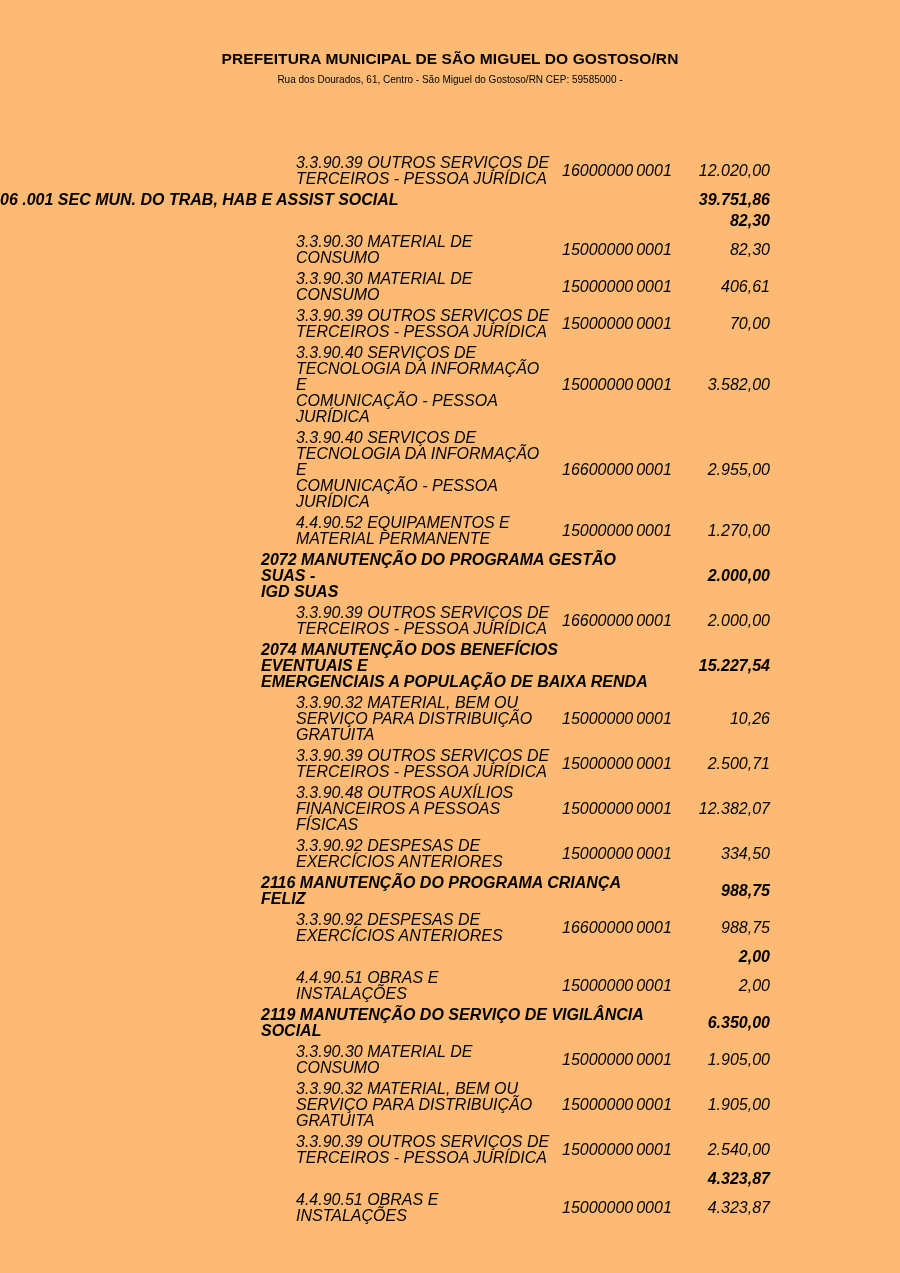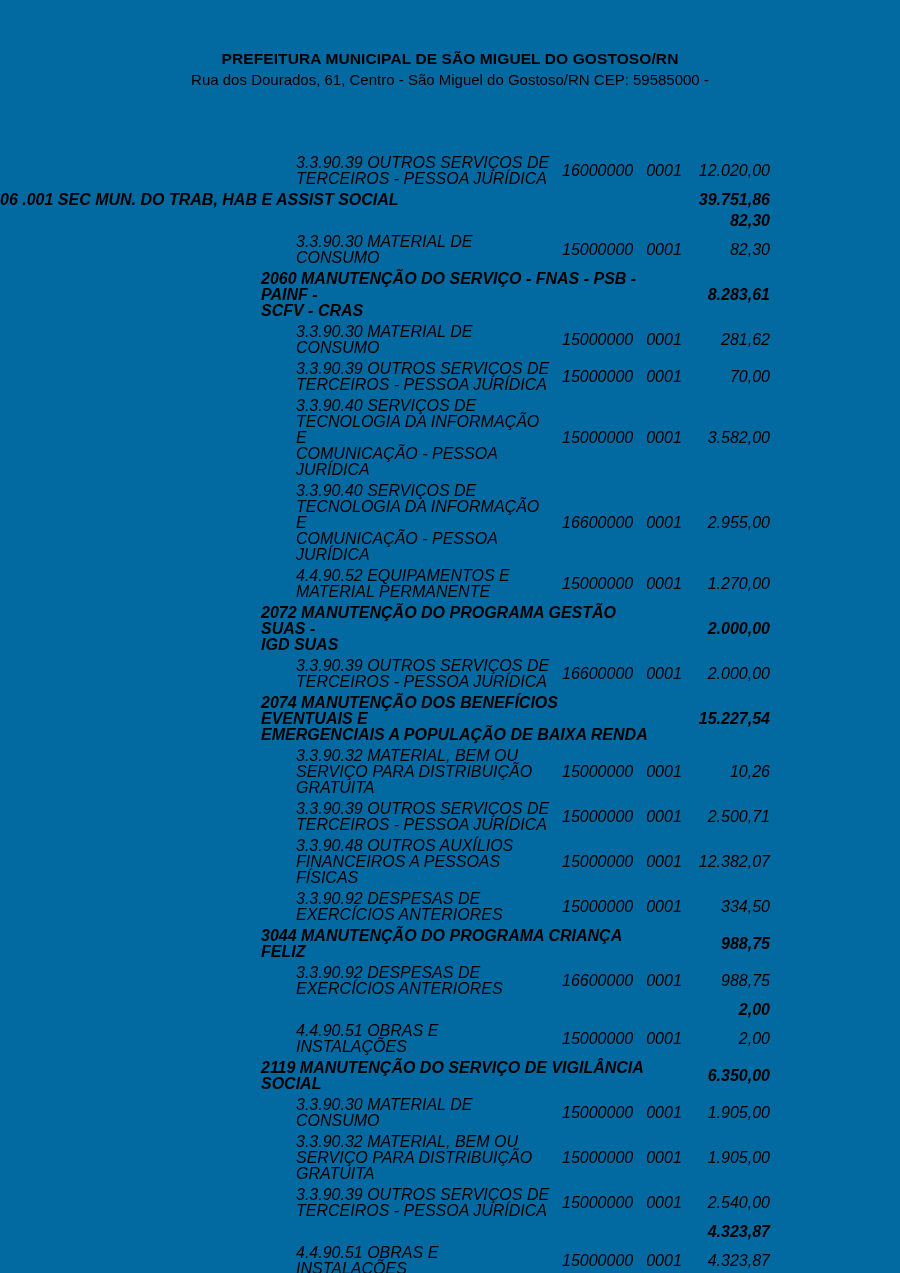--- a/index.html
+++ b/index.html
@@ -5,37 +5,37 @@
   * { margin: 0; padding: 0; box-sizing: border-box; }
   html, body { background: #ffffff; }
   body {
     width: 900px; height: 1273px;
     font-family: "Liberation Sans", sans-serif;
     color: #000;
   }
   .page {
     position: relative;
     width: 900px; height: 1273px;
-    background: #0369a1;
+    background: #fdba74;
     overflow: hidden;
   }
   .doc-header {
     position: absolute;
     top: 50px; left: 0;
     width: 900px;
     text-align: center;
   }
   .doc-title {
     font-size: 15.5px;
     font-weight: bold;
     line-height: 18px;
     letter-spacing: 0.1px;
   }
   .doc-subtitle {
-    font-size: 15px;
+    font-size: 10px;
     line-height: 13px;
     margin-top: 5px;
   }
   .report-table {
     position: absolute;
     top: 155px; left: 0;
     width: 770px;
   }
   .row {
     display: flex;
@@ -49,21 +49,21 @@
   .row.detail  { padding-left: 296px; }
   .row.detail .desc  { width: 254px; }
   .row.program { padding-left: 261px; }
   .row.program .desc { width: 392px; font-weight: bold; }
   .row.unit    { }
   .row.unit .desc    { width: 503px; font-weight: bold; }
   .src {
     width: 100px;
     margin-left: 12px;
     display: flex;
-    gap: 13px;
+    gap: 3px;
     align-self: center;
     white-space: nowrap;
   }
   .value {
     flex: 1;
     text-align: right;
     align-self: center;
   }
   .row.program .value, .row.unit .value { font-weight: bold; }
 </style>
@@ -93,32 +93,27 @@
         <div class="value">82,30</div>
       </div>
       <div class="row detail">
         <div class="desc">3.3.90.30 MATERIAL DE CONSUMO</div>
         <div class="src">
           <span>15000000</span>
           <span>0001</span>
         </div>
         <div class="value">82,30</div>
       </div>
-      <div class="row program">
-        <div class="desc">2060 MANUTENÇÃO DO SERVIÇO - FNAS - PSB - PAINF -
-SCFV - CRAS</div>
-        <div class="value">8.283,61</div>
-      </div>
       <div class="row detail">
         <div class="desc">3.3.90.30 MATERIAL DE CONSUMO</div>
         <div class="src">
           <span>15000000</span>
           <span>0001</span>
         </div>
-        <div class="value">281,62</div>
+        <div class="value">406,61</div>
       </div>
       <div class="row detail">
         <div class="desc">3.3.90.39 OUTROS SERVIÇOS DE
 TERCEIROS - PESSOA JURÍDICA</div>
         <div class="src">
           <span>15000000</span>
           <span>0001</span>
         </div>
         <div class="value">70,00</div>
       </div>
@@ -203,21 +198,21 @@
       <div class="row detail">
         <div class="desc">3.3.90.92 DESPESAS DE
 EXERCÍCIOS ANTERIORES</div>
         <div class="src">
           <span>15000000</span>
           <span>0001</span>
         </div>
         <div class="value">334,50</div>
       </div>
       <div class="row program">
-        <div class="desc">3044 MANUTENÇÃO DO PROGRAMA CRIANÇA FELIZ</div>
+        <div class="desc">2116 MANUTENÇÃO DO PROGRAMA CRIANÇA FELIZ</div>
         <div class="value">988,75</div>
       </div>
       <div class="row detail">
         <div class="desc">3.3.90.92 DESPESAS DE
 EXERCÍCIOS ANTERIORES</div>
         <div class="src">
           <span>16600000</span>
           <span>0001</span>
         </div>
         <div class="value">988,75</div>

